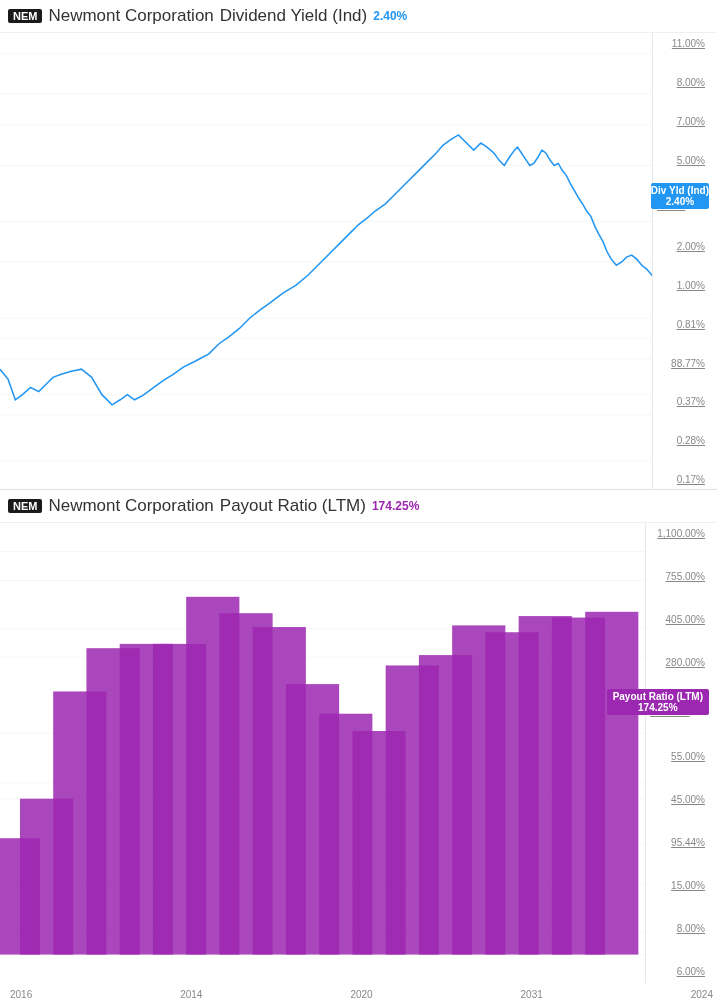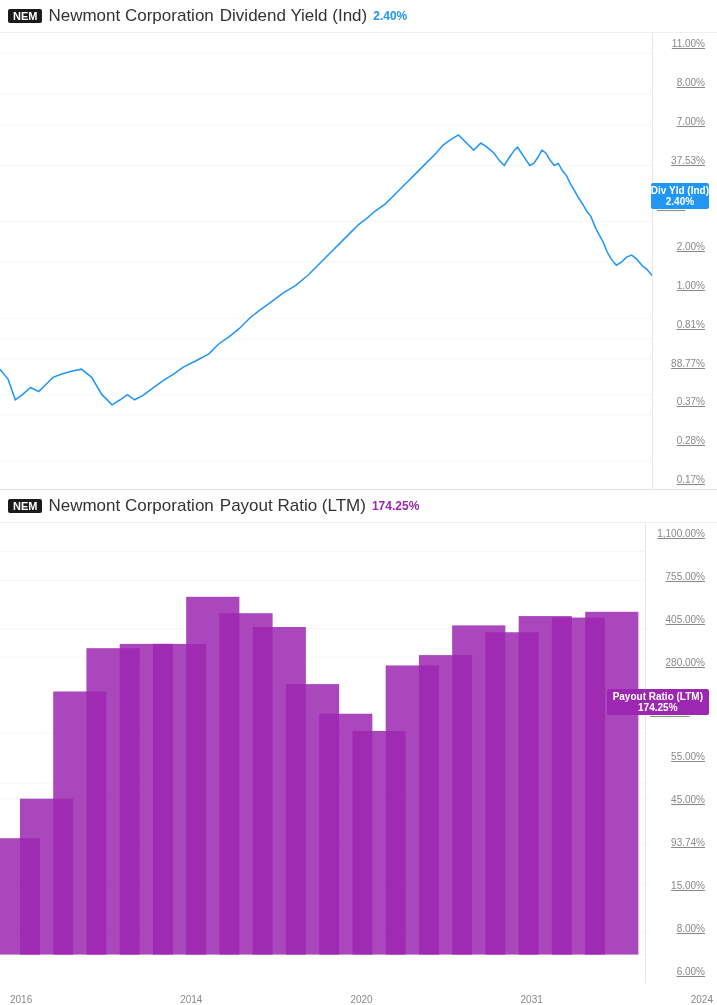--- a/index.html
+++ b/index.html
@@ -122,21 +122,21 @@
     .bottom-chart {
       flex: 1;
       position: relative;
       display: flex;
       flex-direction: column;
     }
 
     .x-axis {
       height: 22px;
       display: flex;
-      align-items: flex-end;
+      align-items: center;
     }
 
     .x-labels {
       flex: 1;
       display: flex;
       justify-content: space-between;
       padding: 0 4px 0 10px;
       font-size: 10px;
       color: #888;
     }
@@ -268,21 +268,21 @@
               635,232
               640,238
             "></polyline>
         </svg>
       </div>
       <div class="y-axis" style="position:relative;">
         <div style="position:relative; height:100%; display:flex; flex-direction:column; justify-content:space-between; padding: 2px 4px;">
           <span class="y-label">11.00%</span>
           <span class="y-label">8.00%</span>
           <span class="y-label">7.00%</span>
-          <span class="y-label">37.53%</span>
+          <span class="y-label">5.00%</span>
 
           <div style="position:relative;">
             <span class="y-label">3.00%</span>
             <div class="tooltip-box" style="top:-12px; right:0; font-size:10px; padding:2px 0;">
               <div>Div Yld (Ind)</div>
               <div>2.40%</div>
             </div>
           </div>
           <span class="y-label">2.00%</span>
           <span class="y-label">1.00%</span>
@@ -347,21 +347,21 @@
 
           <div style="position:relative;">
             <span class="y-label">105.00%</span>
             <div class="tooltip-box-purple" style="top:-12px; right:0; font-size:10px; padding:2px 6px;">
               <div>Payout Ratio (LTM)</div>
               <div>174.25%</div>
             </div>
           </div>
           <span class="y-label">55.00%</span>
           <span class="y-label">45.00%</span>
-          <span class="y-label">93.74%</span>
+          <span class="y-label">95.44%</span>
           <span class="y-label">15.00%</span>
           <span class="y-label">8.00%</span>
           <span class="y-label">6.00%</span>
         </div>
       </div>
     </div>
     <div class="x-axis">
       <div class="x-labels">
         <span>2016</span>
         <span>2014</span>

